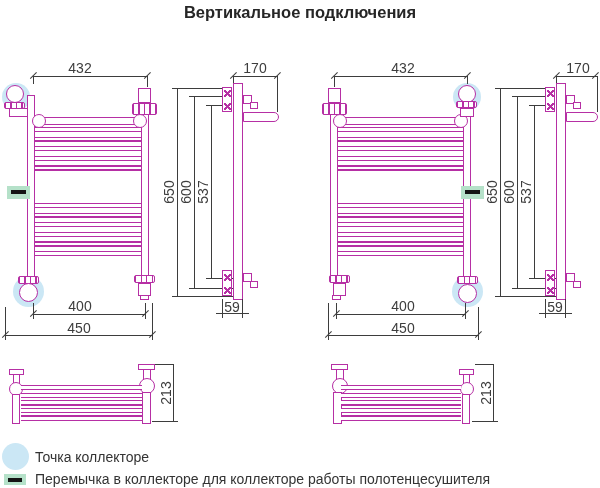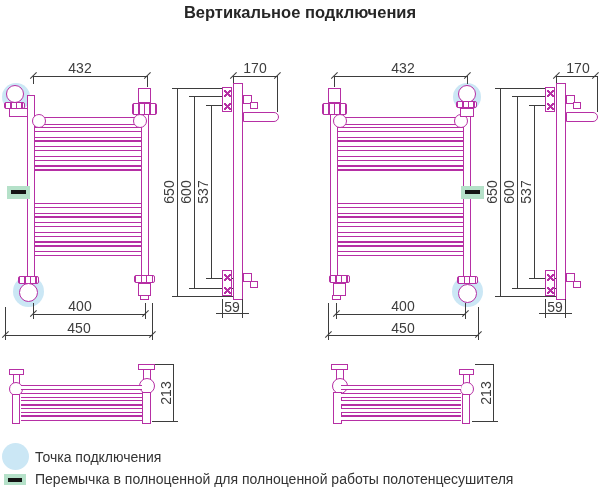--- a/index.html
+++ b/index.html
@@ -240,18 +240,18 @@
   <div class="b" style="left:463px;top:374px;width:7px;height:10px"></div>
   <div class="b rd" style="left:460px;top:382px;width:14px;height:14px"></div>
   <div class="b" style="left:462px;top:394px;width:8px;height:30px"></div>
   <div class="slats" style="left:341px;top:385px;width:120px;height:36px"></div>
   <div class="dl" style="left:493px;top:364px;width:1.2px;height:58px"></div>
   <div class="dl" style="left:475px;top:364px;width:19px;height:1.2px"></div>
   <div class="dl" style="left:472px;top:421px;width:26px;height:1.2px"></div>
   <div class="dt vt" style="left:469px;top:386px;width:34px;height:14px">213</div>
 
   <div class="hlb" style="left:2px;top:443px;width:27px;height:27px"></div>
-  <div class="lgt" style="left:35px;top:449px">Точка подключения</div>
+  <div class="lgt" style="left:35px;top:449px">Точка коллекторе</div>
   <div class="hlg" style="left:4px;top:474px;width:22px;height:11px"></div>
   <div class="dash" style="left:8px;top:478px;width:14px;height:4px"></div>
-  <div class="lgt" style="left:35px;top:471px">Перемычка в полноценной для полноценной работы полотенцесушителя</div>
+  <div class="lgt" style="left:35px;top:471px">Перемычка в коллекторе для коллекторе работы полотенцесушителя</div>
 
 </div>
 
 </body></html>

